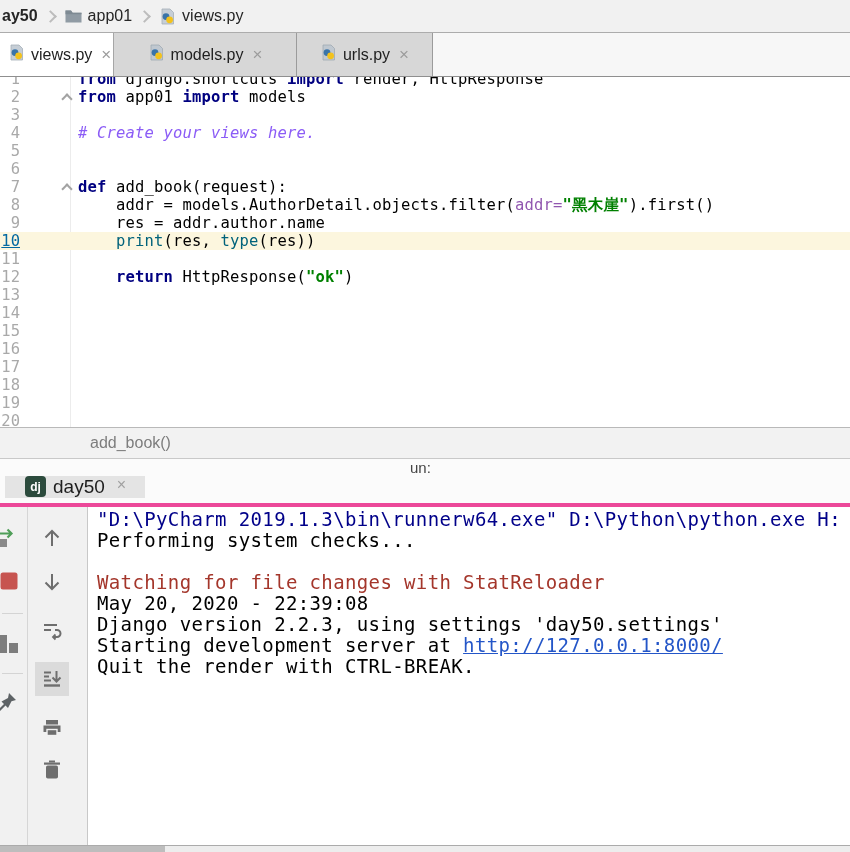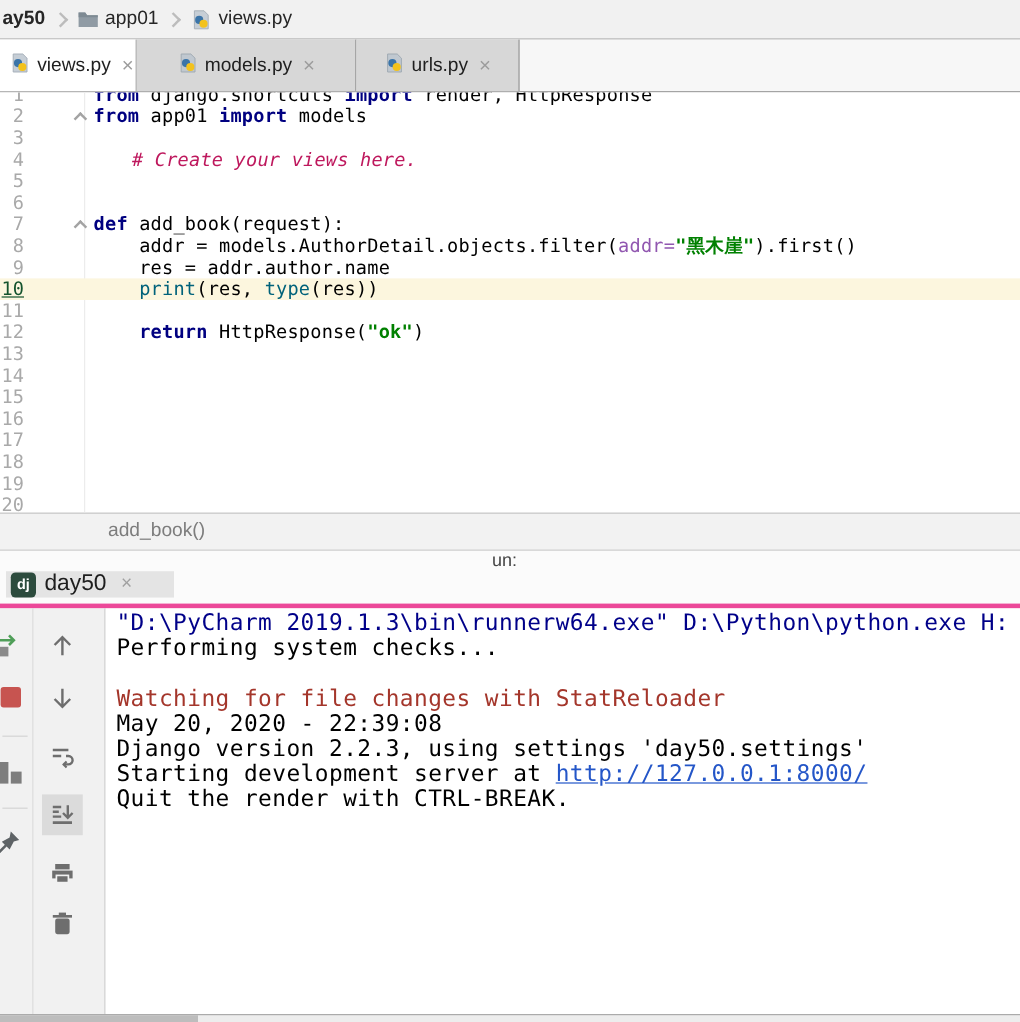--- a/index.html
+++ b/index.html
@@ -26,39 +26,39 @@
   .etab.inactive.w2{width:136px;}
 
   
   .editor{position:relative;height:350px;background:#fff;overflow:hidden;
     font-family:"DejaVu Sans Mono",monospace;font-size:15.5px;letter-spacing:0.17px;}
   .gutter-sep{position:absolute;left:70px;top:0;bottom:0;width:1px;background:#ECECEC;}
   .elines{position:absolute;top:-7px;left:0;right:0;}
   .eline{position:relative;height:18px;line-height:18px;white-space:pre;padding-left:78px;box-sizing:border-box;}
   .eline.current{background:#FCF6DE;}
   .eline .ln{position:absolute;left:0;top:0;width:20px;text-align:right;color:#A9A9A9;letter-spacing:0;}
-  .eline.current .ln{color:#14532d;text-decoration:underline;}
+  .eline.current .ln{color:#0369a1;text-decoration:underline;}
   .fold-marker{position:absolute;left:63px;top:7px;width:6px;height:6px;
     border-top:2px solid #A3A3A3;border-right:2px solid #A3A3A3;transform:rotate(-45deg);}
   .tok-kw{color:#000080;font-weight:bold;}
   .tok-pl{color:#000000;}
-  .tok-cm{color:#be185d;font-style:italic;margin-left:32px;}
+  .tok-cm{color:#8b5cf6;font-style:italic;}
   .tok-str{color:#008000;font-weight:bold;}
   .tok-pr{color:#9157B0;}
   .tok-bi{color:#00627A;}
 
   
   .funcbar{height:30px;background:#F2F2F2;border-top:1px solid #B9B9B9;border-bottom:1px solid #C9C9C9;
     display:flex;align-items:center;}
   .funcbar .fname{margin-left:90px;font-size:16px;color:#7D7D7D;}
 
   
   .runbar{height:44px;background:#FBFBFB;border-bottom:4px solid #ec4899;display:flex;align-items:stretch;flex-direction:column;}
   .runlabel{font-size:15px;color:#454545;align-self:center;padding-left:2px;width:32px;}
-  .runtab{margin-left:5px;width:140px;background:#E4E4E4;display:flex;align-items:center;padding-left:4px;box-sizing:border-box;}
+  .runtab{margin-left:5px;width:140px;background:#E4E4E4;display:flex;align-items:flex-start;padding-left:20px;box-sizing:border-box;}
   .djico{width:21px;height:21px;border-radius:4px;background:#2C4B3D;color:#fff;
     font-size:12px;font-weight:bold;display:flex;align-items:center;justify-content:center;margin-right:7px;flex:none;}
   .runtab .title{font-size:19px;color:#1E1E1E;}
   .runtab .x{margin-left:12px;color:#A0A0A0;font-size:16px;}
 
   
   .runcontent{position:relative;height:338px;display:flex;}
   .strip1{width:27px;background:#F1F1F1;border-right:1px solid #D6D6D6;position:relative;overflow:hidden;flex:none;}
   .strip2{width:59px;background:#F1F1F1;border-right:1px solid #C8C8C8;position:relative;flex:none;}
   .toolico{position:absolute;}

